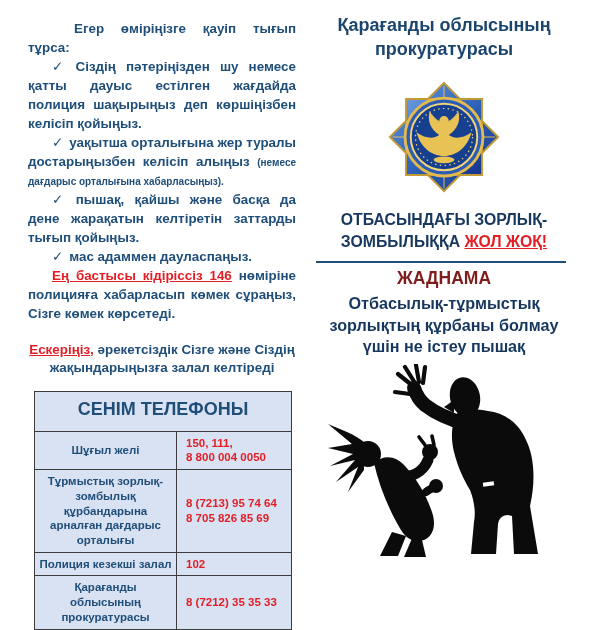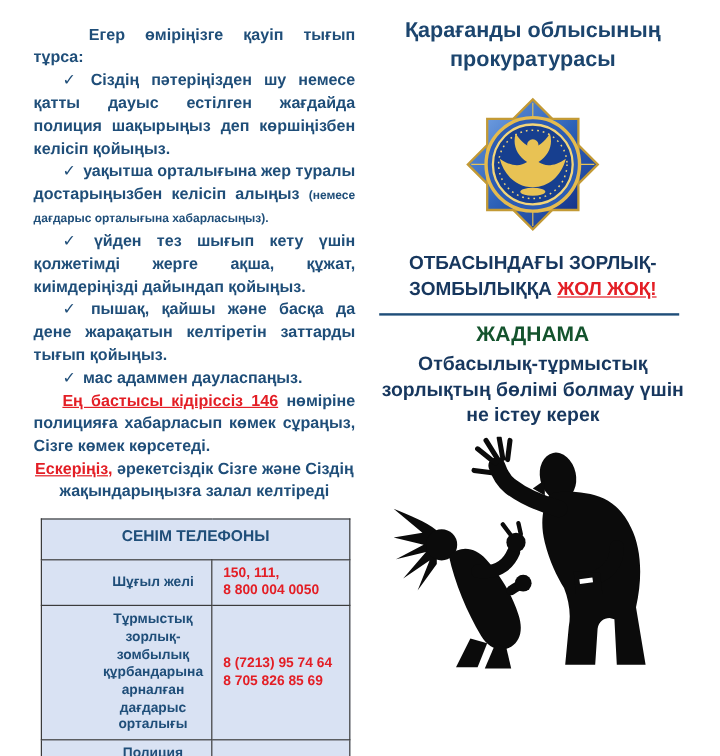--- a/index.html
+++ b/index.html
@@ -17,51 +17,50 @@
   .col-left {
     position:absolute; left:28px; top:19px; width:268px;
     font-size:13.4px; line-height:1.42; text-align:justify;
   }
   .intro { text-indent:46px; }
   .bullet { text-indent:24px; }
   .check { padding-right:6px; }
   .note { font-size:10px;margin-top:32px; }
   .warning { text-indent:24px; }
   .red { color:#e31e25;text-decoration:underline; }
-  .notice { text-align:center; margin-top:1px; line-height:1.35; text-indent:0; }
+  .notice { text-align:center; margin-top:17px; line-height:1.35; text-indent:0; }
 
   .phone-table {
     margin:14px 0 0 6px; width:258px;
     border-collapse:collapse; background:#d9e2f3;
     font-size:11.5px; line-height:1.28;
   }
   .phone-table td { border:1.6px solid #3c3c3c; padding:4px 3px; }
-  .phone-table td.th { text-align:center; font-size:13px; padding:6px 12px 10px; }
-  .phone-table td.lbl { text-align:center; width:142px;padding-left:47px; }
+  .phone-table td.th { text-align:center; font-size:18px; padding:6px 12px 10px; }
+  .phone-table td.lbl { text-align:center; width:142px; }
   .phone-table td.val { color:#e31e25; text-align:left; padding-left:9px; white-space:pre-line; }
 
   
   .col-right { position:absolute; left:308px; top:14px; width:272px; height:600px; text-align:center; }
   .org-title { font-size:18px; line-height:1.32; color:#1c456e; }
   .emblem-wrap { position:absolute; top:66px; left:78px; width:116px; height:114px; }
   .slogan { position:absolute; top:195px; left:10px; width:252px; font-size:15.8px; line-height:1.38; color:#17375e; }
   .divider { position:absolute; top:247px; left:8px; width:250px; border-bottom:2px solid #1f4e79; }
-  .memo-title { position:absolute; top:254px; left:0; width:100%; font-size:17.5px; color:#14532d; }
+  .memo-title { position:absolute; top:254px; left:0; width:100%; font-size:17.5px; color:#7f1d1d; }
   .memo-sub { position:absolute; top:279px; left:2px; width:268px; font-size:16.2px; line-height:1.34; color:#17375e; }
   .photo { position:absolute; top:350px; left:20px; width:260px; height:196px; }
 </style>
 </head>
 <body>
 
 <div class="col-left">
   <p class="intro">Егер өміріңізге қауіп тығып тұрса:</p>
 
   <p class="bullet"><span class="check">✓</span><span>Сіздің пәтеріңізден шу немесе қатты дауыс естілген жағдайда полиция шақырыңыз деп көршіңізбен келісіп қойыңыз.</span></p>
   <p class="bullet"><span class="check">✓</span><span>уақытша орталығына жер туралы достарыңызбен келісіп алыңыз </span><span class="note">(немесе дағдарыс орталығына хабарласыңыз).</span></p>
-  <p class="bullet"><span class="check">✓</span><span>үйден тез шығып кету үшін қолжетімді жерге ақша, құжат, киімдеріңізді дайындап қойыңыз.</span></p>
   <p class="bullet"><span class="check">✓</span><span>пышақ, қайшы және басқа да дене жарақатын келтіретін заттарды тығып қойыңыз.</span></p>
   <p class="bullet"><span class="check">✓</span><span>мас адаммен дауласпаңыз.</span></p>
 
   <p class="warning"><span class="red">Ең бастысы кідіріссіз 146</span><span> нөміріне полицияға хабарласып көмек сұраңыз, Сізге көмек көрсетеді.</span></p>
 
   <p class="notice"><span class="red">Ескеріңіз,</span><span> әрекетсіздік Сізге және Сіздің жақындарыңызға залал келтіреді</span></p>
 
   <table class="phone-table">
     <tbody>
       <tr>
@@ -120,21 +119,21 @@
         <ellipse cx="60" cy="84" rx="11" ry="3.5"></ellipse>
       </g>
     </svg>
   </div>
 
   <div class="slogan"><span>ОТБАСЫНДАҒЫ ЗОРЛЫҚ-ЗОМБЫЛЫҚҚА </span><span class="red">ЖОЛ ЖОҚ!</span></div>
 
   <div class="divider"></div>
 
   <div class="memo-title">ЖАДНАМА</div>
-  <div class="memo-sub">Отбасылық-тұрмыстық зорлықтың бөлімі болмау үшін не істеу керек</div>
+  <div class="memo-sub">Отбасылық-тұрмыстық зорлықтың құрбаны болмау үшін не істеу пышақ</div>
 
   <div class="photo">
     <svg viewBox="0 0 260 196" width="260" height="196">
 
       <g fill="#0b0b0b">
         <path d="M36 78 C26 70 14 66 0 60 L24 80 L0 84 L25 90 L2 102 L27 96 L8 118 L30 103 L20 128 L36 106 Z"></path>
         <circle cx="40" cy="90" r="13"></circle>
         <path d="M46 99 C56 90 68 92 77 102 C88 114 98 130 104 148 C108 160 106 170 98 175 C89 180 79 176 73 166 C61 146 51 122 46 99 Z"></path>
         <path d="M70 112 C84 114 95 108 100 96" fill="none" stroke="#0b0b0b" stroke-width="11" stroke-linecap="round"></path>
         <circle cx="102" cy="88" r="8"></circle>

